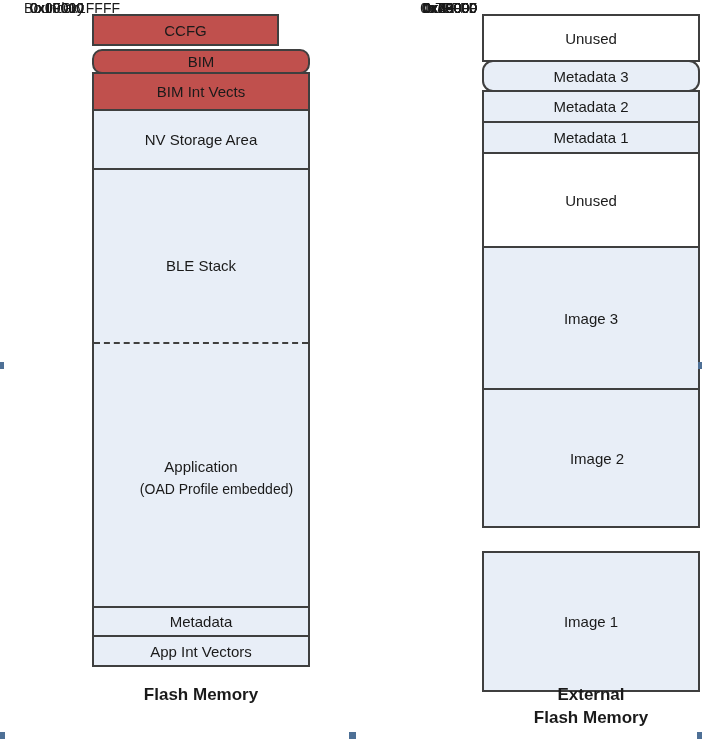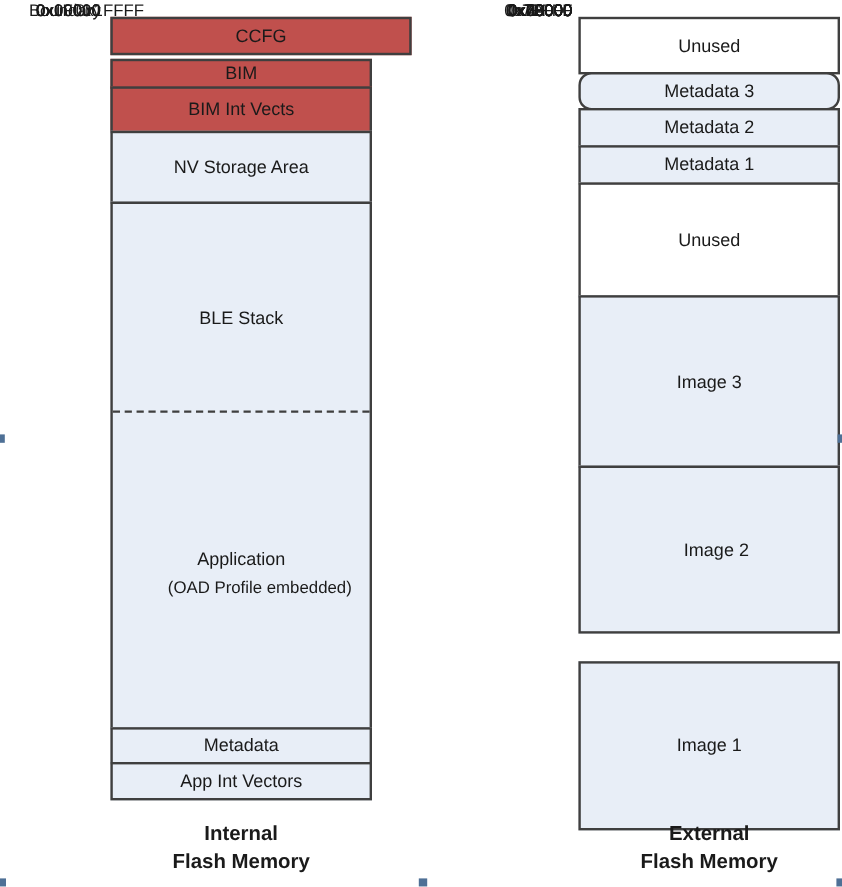--- a/index.html
+++ b/index.html
@@ -44,24 +44,24 @@
 <div class="canvas">
 
   <div>
 
     <div class="addr" style="left:0; top:8;margin-left:36px;">0x1FFFF</div>
     <div class="addr" style="left:0; top:96;">0x1F000</div>
     <div class="addr" style="left:0; top:334;">Boundary</div>
     <div class="addr" style="left:0; top:623;">0x00010</div>
     <div class="addr" style="left:0; top:660;">0x00000</div>
 
-    <div class="block fill-red" style="left:92px; top:14px; width:251px; height:32px;">
+    <div class="block fill-red" style="left:92px; top:14px; width:187px; height:32px;">
       <span>CCFG</span>
     </div>
-    <div class="block fill-red" style="left:92px; top:49px; width:218px; height:25px;">
+    <div class="block fill-red" style="left:92px; top:49px; width:218px; height:25px;border-radius:10px;">
       <span>BIM</span>
     </div>
     <div class="block fill-red" style="left:92px; top:72px; width:218px; height:39px;">
       <span>BIM Int Vects</span>
     </div>
     <div class="block fill-blue" style="left:92px; top:109px; width:218px; height:61px;">
       <span>NV Storage Area</span>
     </div>
 
     <div class="block fill-blue" style="left:92px; top:168px; width:218px; height:440px;">
@@ -72,21 +72,20 @@
     </div>
 
     <div class="block fill-blue" style="left:92px; top:606px; width:218px; height:31px;">
       <span>Metadata</span>
     </div>
     <div class="block fill-blue" style="left:92px; top:635px; width:218px; height:32px;">
       <span>App Int Vectors</span>
     </div>
 
     <div class="caption" style="left:92px; top:683px;">
-      <div>Internal</div>
       <div>Flash Memory</div>
     </div>
   </div>
 
   <div>
 
     <div class="addr" style="left:393px; top:12;">0x7FFFF</div>
     <div class="addr" style="left:393px; top:54;">0x7B000</div>
     <div class="addr" style="left:393px; top:84;">0x7A000</div>
     <div class="addr" style="left:393px; top:115;">0x79000</div>

